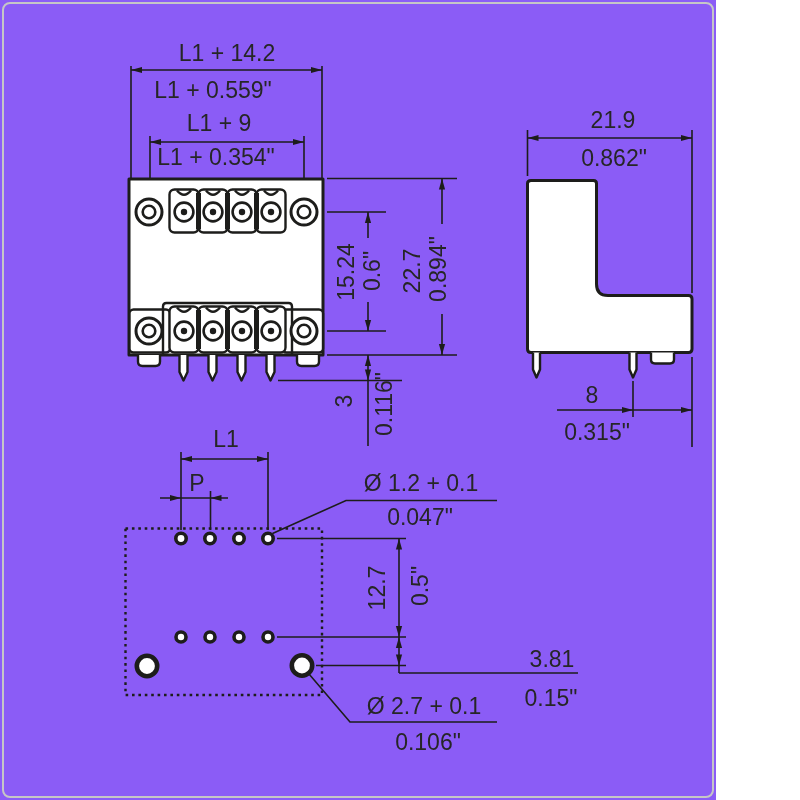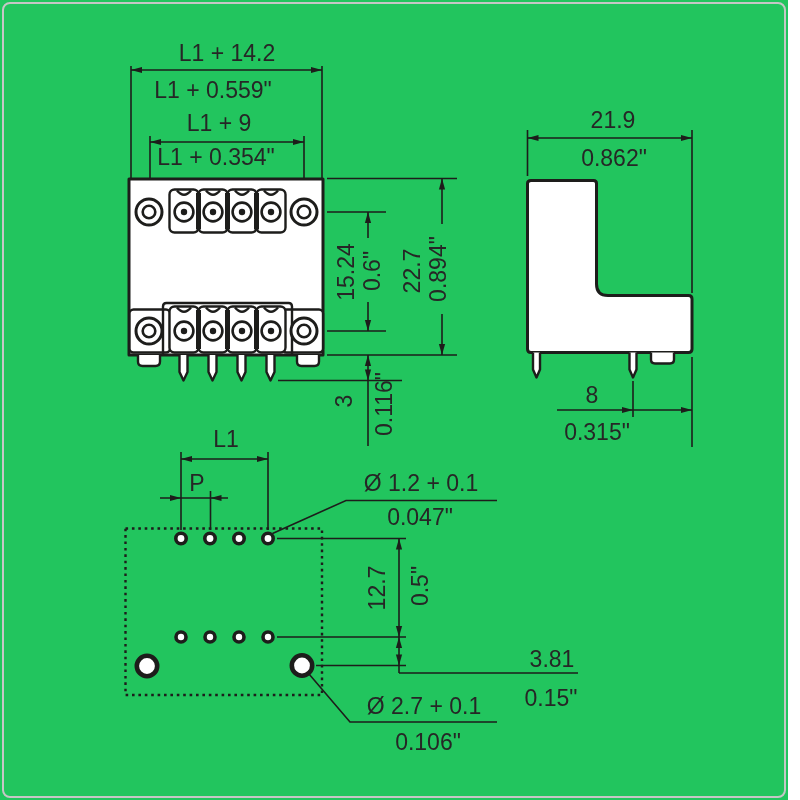--- a/index.html
+++ b/index.html
@@ -1,16 +1,16 @@
 <!DOCTYPE html>
 <html><head>
 <meta charset="utf-8">
 <style>
   html,body{margin:0;padding:0;background:#fff;}
-  .page{position:relative;width:788px;height:800px;background:#22c55e;overflow:hidden;}
+  .page{position:relative;width:716px;height:800px;background:#8b5cf6;overflow:hidden;}
   .frame{position:absolute;inset:2px;border:2px solid #c6c6c6;border-radius:8px;pointer-events:none;}
   svg{position:absolute;left:0;top:0;}
   svg text{font-family:"Liberation Sans","DejaVu Sans",sans-serif;font-size:23px;fill:#262626;}
   .ol{fill:#fff;stroke:#1d1d1b;stroke-width:3;stroke-linejoin:round;}
   .md{fill:#fff;stroke:#1d1d1b;stroke-width:2.4;stroke-linejoin:round;}
   .mdn{fill:none;stroke:#1d1d1b;stroke-width:2.4;}
   .dim{fill:none;stroke:#1d1d1b;stroke-width:1.6;}
   .sep{stroke:#1d1d1b;stroke-width:5;}
   .arr{fill:#1d1d1b;stroke:none;}
   .dotfill{fill:#1d1d1b;stroke:none;}

